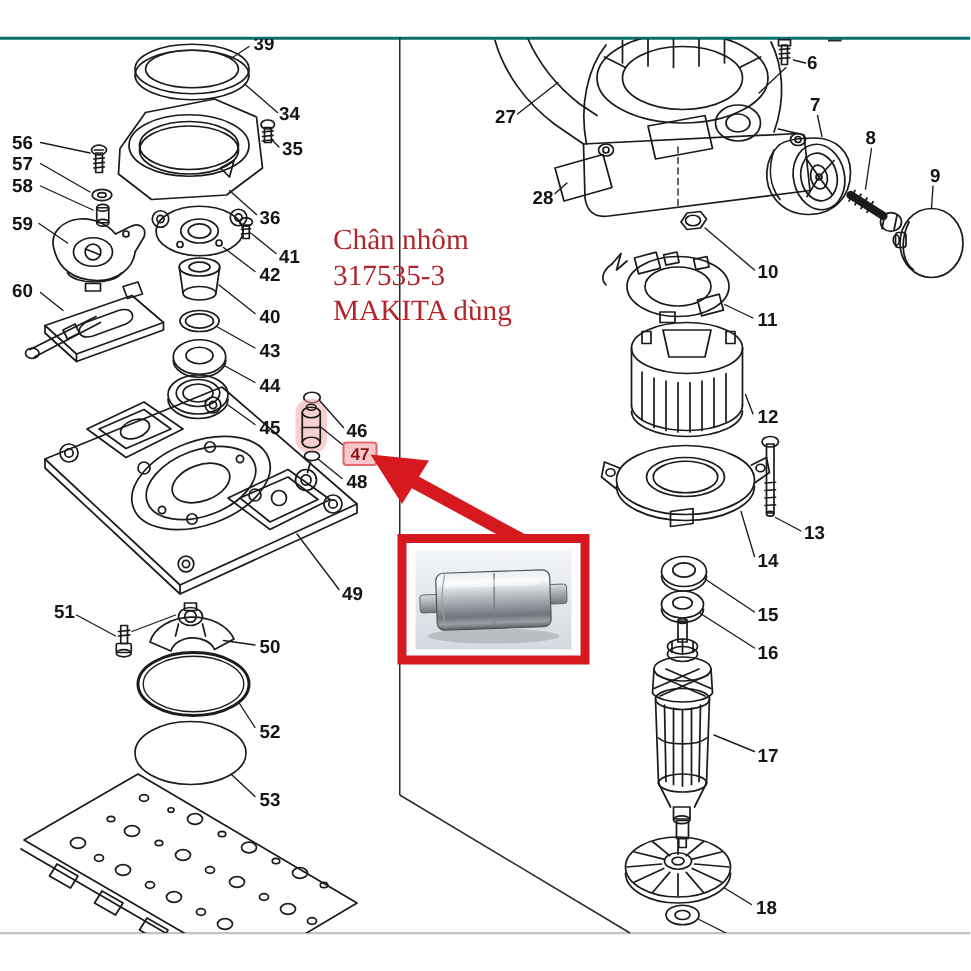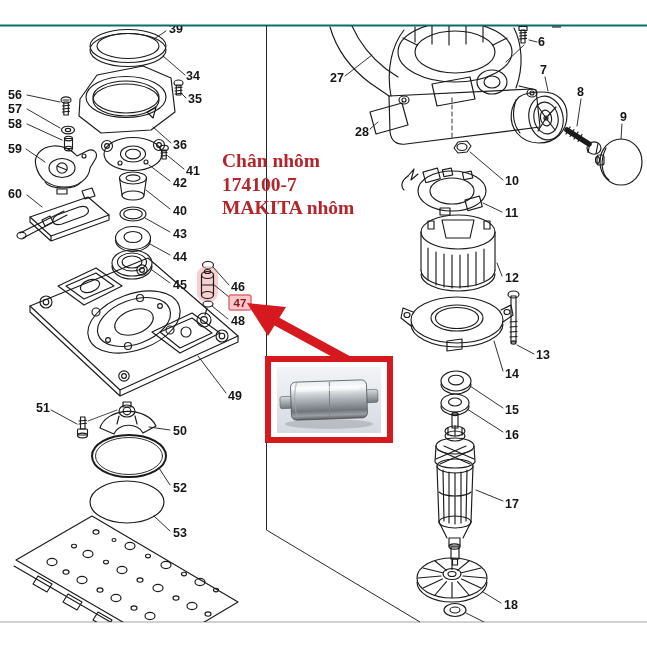--- a/index.html
+++ b/index.html
@@ -3,21 +3,21 @@
 <meta charset="utf-8">
 <style>
   html,body{margin:0;padding:0;background:#ffffff;}
   .stage{position:relative;width:647px;height:647px;background:#fff;overflow:hidden;
          font-family:"Liberation Sans",sans-serif;}
   .stage svg{position:absolute;left:0;top:0;}
   .pl{font:600 12.5px "Liberation Sans",sans-serif;fill:#151515;}
   .plh{font:700 11.5px "Liberation Sans",sans-serif;fill:#8a1313;}
   .viet{position:absolute;left:222px;top:149px;color:#b3252a;
         font-family:"Liberation Serif","DejaVu Serif",serif;
-        font-size:19.5px;line-height:23.5px;white-space:nowrap;font-weight:700;}
+        font-size:19.5px;line-height:23.5px;white-space:nowrap;font-weight:400;}
   .viet span{display:block;}
 </style>
 </head>
 <body>
 
 <div class="stage">
 <svg width="647" height="647" viewBox="0 0 647 647">
   <defs>
     <clipPath id="clipDiag">
           <rect x="0" y="26" width="647" height="596"></rect>
@@ -562,16 +562,16 @@
         <line x1="330" y1="382" x2="329" y2="418" stroke="#7d8388" stroke-width="1"></line>
         <path d="M 297,382 C 294,394 294,406 297,418" fill="none" stroke="#9aa0a5" stroke-width="0.8"></path>
         <rect x="296" y="386" width="64" height="5" rx="2.5" fill="#ffffff" opacity="0.45"></rect>
       </g>
     </g>
   </g>
 </svg>
 
 <div class="viet">
   <span>Chân nhôm</span>
-  <span>174100-7</span>
-  <span>MAKITA nhôm</span>
+  <span>317535-3</span>
+  <span>MAKITA dùng</span>
 </div>
 </div>
 
 </body></html>

